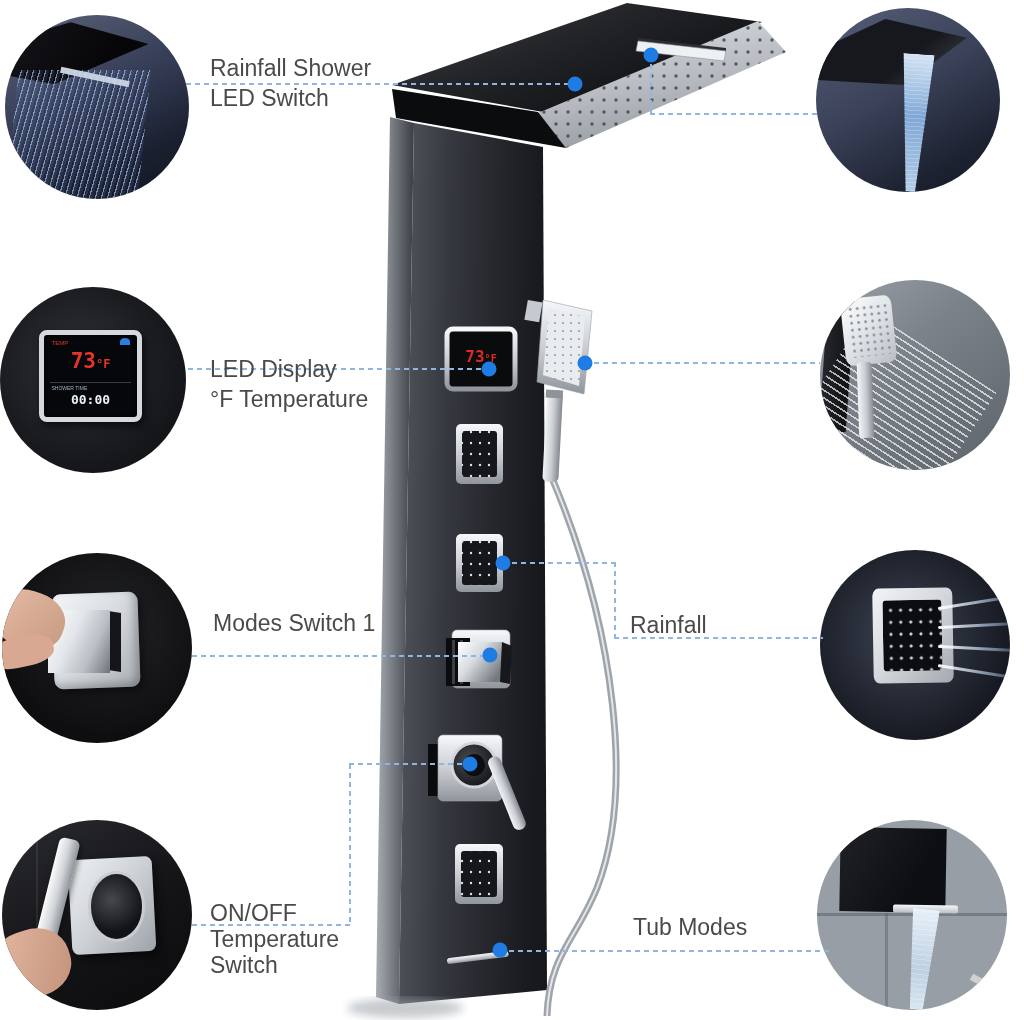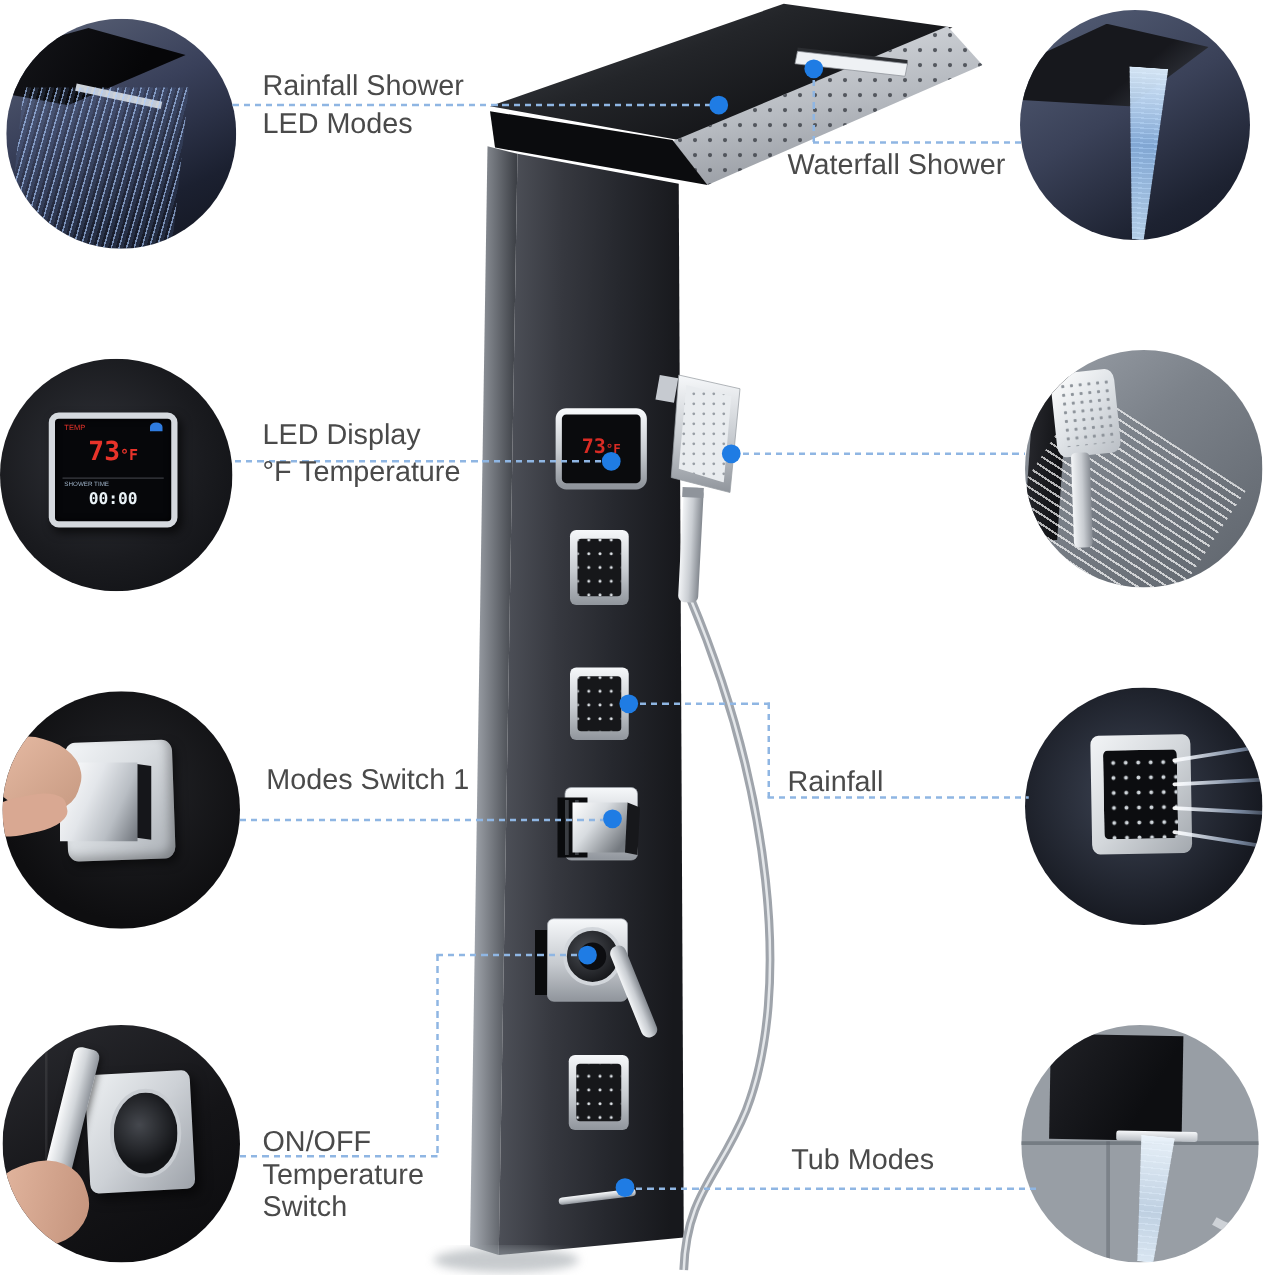--- a/index.html
+++ b/index.html
@@ -247,26 +247,23 @@
   <div class="lh" style="left:192px;top:924px;width:158px"></div>
   <div class="lv" style="left:349px;top:764px;height:161px"></div>
   <div class="lh" style="left:349px;top:763px;width:121px"></div>
   <div class="ldot" style="left:470px;top:764px"></div>
 
   <div class="lh" style="left:500px;top:950px;width:330px"></div>
   <div class="ldot" style="left:500px;top:950px"></div>
 
   <div class="lbl" style="left:210px;top:53px">
     <div>Rainfall Shower</div>
-    <div>LED Modes</div>
-  </div>
-  <div class="lbl" style="left:630px;top:116px">
-    <div>Waterfall Shower</div>
-  </div>
-  <div class="lbl" style="left:210px;top:332px">
+    <div>LED Switch</div>
+  </div>
+  <div class="lbl" style="left:210px;top:354px">
     <div>LED Display</div>
     <div>°F Temperature</div>
   </div>
   <div class="lbl" style="left:213px;top:608px">
     <div>Modes Switch 1</div>
   </div>
   <div class="lbl" style="left:630px;top:610px">
     <div>Rainfall</div>
   </div>
   <div class="lbl tight" style="left:210px;top:900px">

